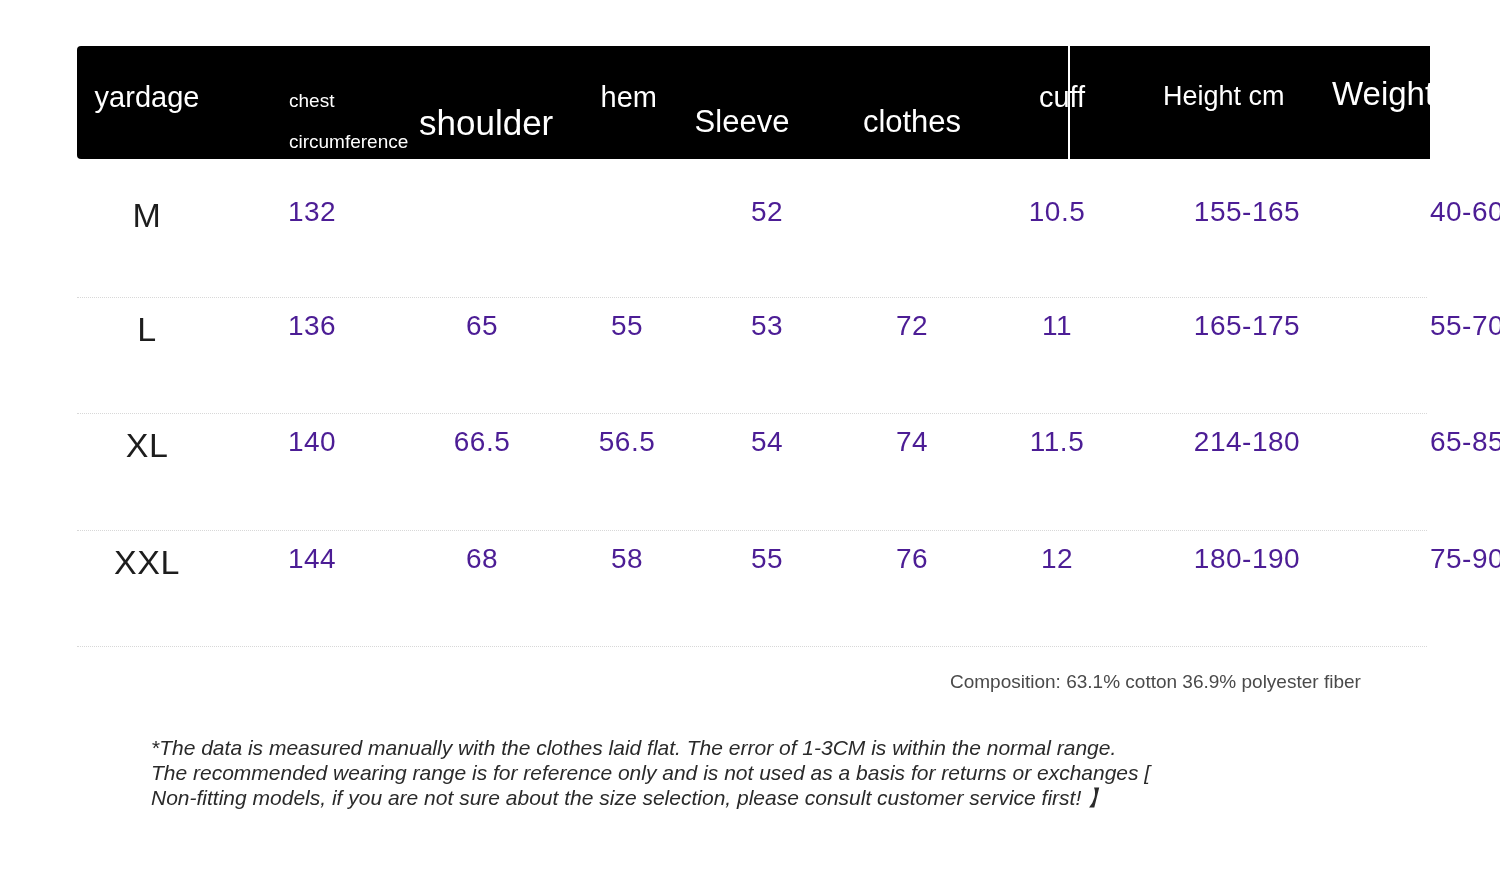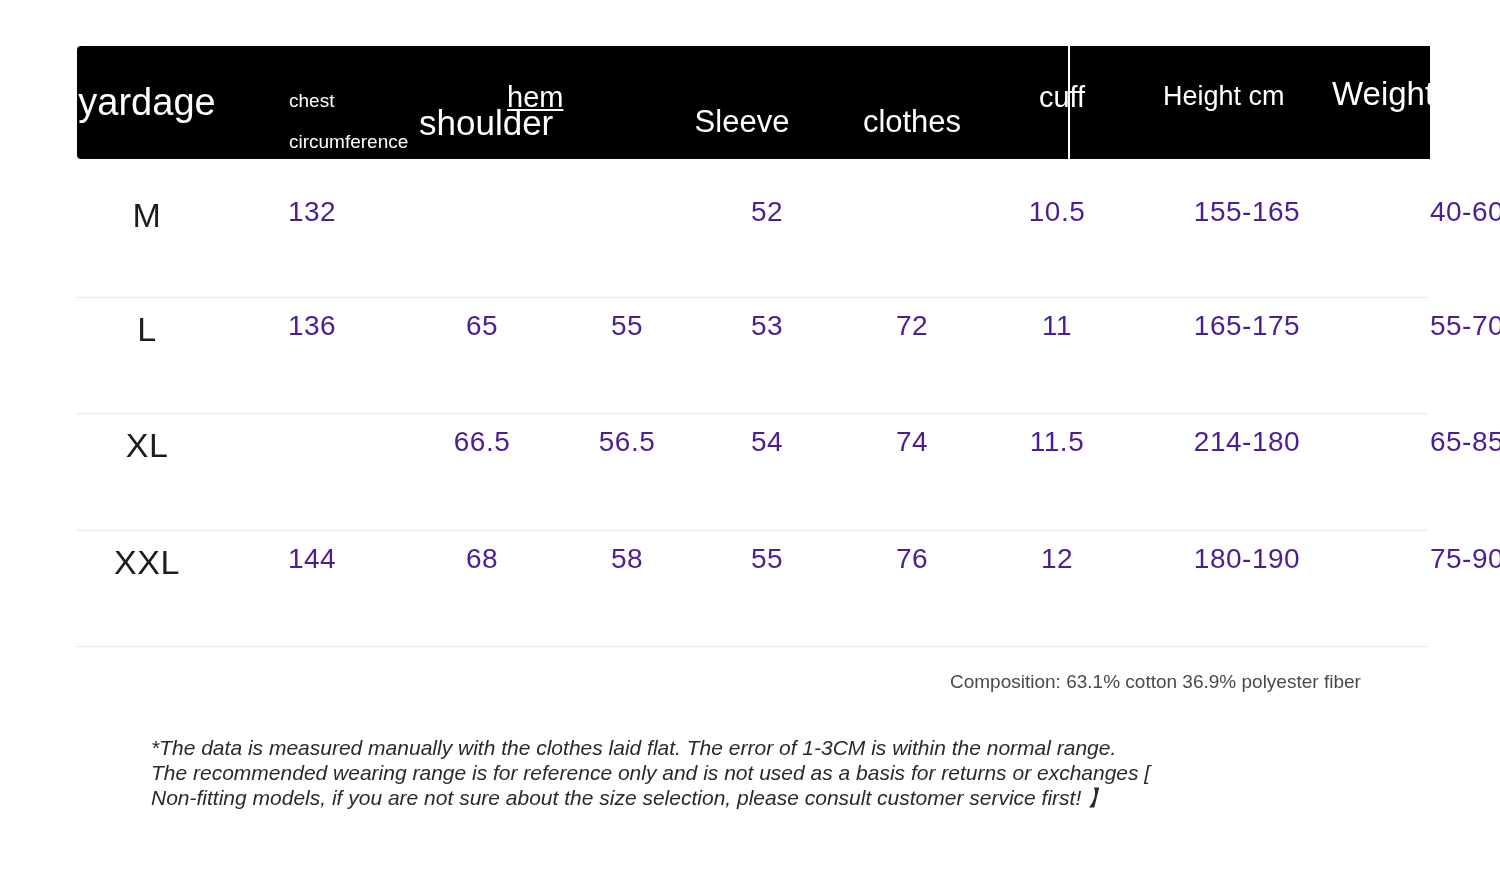--- a/index.html
+++ b/index.html
@@ -36,24 +36,24 @@
   }
 
   .header-cell {
     position: absolute;
     color: #ffffff;
     font-weight: 400;
     line-height: 1.08;
     white-space: pre-line;
   }
 
-  .hc-yardage  { left: 0px;   top: 36px;  width: 140px; text-align: center; font-size: 38px; }
+  .hc-yardage  { left: 0px;   top: 36px;  width: 140px; text-align: center; font-size: 29px; }
   .hc-chest    { left: 140px; top: 24px;  width: 130px; text-align: left;   font-size: 19px; padding-left: 72px; box-sizing: border-box; }
   .hc-shoulder { left: 266px; top: 20px;  width: 160px; text-align: right;   font-size: 35px; padding-left: 76px; box-sizing: border-box; }
-  .hc-hem      { left: 430px; top: 36px;  width: 150px; text-align: left; font-size: 29px; text-decoration: underline; }
+  .hc-hem      { left: 430px; top: 36px;  width: 150px; text-align: right; font-size: 29px; }
   .hc-sleeve   { left: 580px; top: 22px;  width: 170px; text-align: center; font-size: 31px; line-height: 1.15; }
   .hc-clothes  { left: 745px; top: 22px;  width: 180px; text-align: center; font-size: 31px; line-height: 1.15; }
   .hc-cuff     { left: 915px; top: 36px;  width: 140px; text-align: center; font-size: 29px; }
   .hc-height   { left: 1060px;top: 36px;  width: 200px; text-align: left;   font-size: 27px; padding-left: 26px; box-sizing: border-box; }
   .hc-weight   { left: 1245px;top: 30px;  width: 230px; text-align: left;   font-size: 33px; padding-left: 10px; box-sizing: border-box; }
 
   .header-div {
     position: absolute;
     top: 46px;
     left: 1068px;
@@ -183,20 +183,21 @@
     <div class="cell c3">55</div>
     <div class="cell c4">53</div>
     <div class="cell c5">72</div>
     <div class="cell c6">11</div>
     <div class="cell c7">165-175</div>
     <div class="cell c8">55-70</div>
   </div>
 
   <div class="row row-3">
     <div class="cell size c0">XL</div>
+    <div class="cell c1">140</div>
     <div class="cell c2">66.5</div>
     <div class="cell c3">56.5</div>
     <div class="cell c4">54</div>
     <div class="cell c5">74</div>
     <div class="cell c6">11.5</div>
     <div class="cell c7">214-180</div>
     <div class="cell c8">65-85</div>
   </div>
 
   <div class="row row-4">

